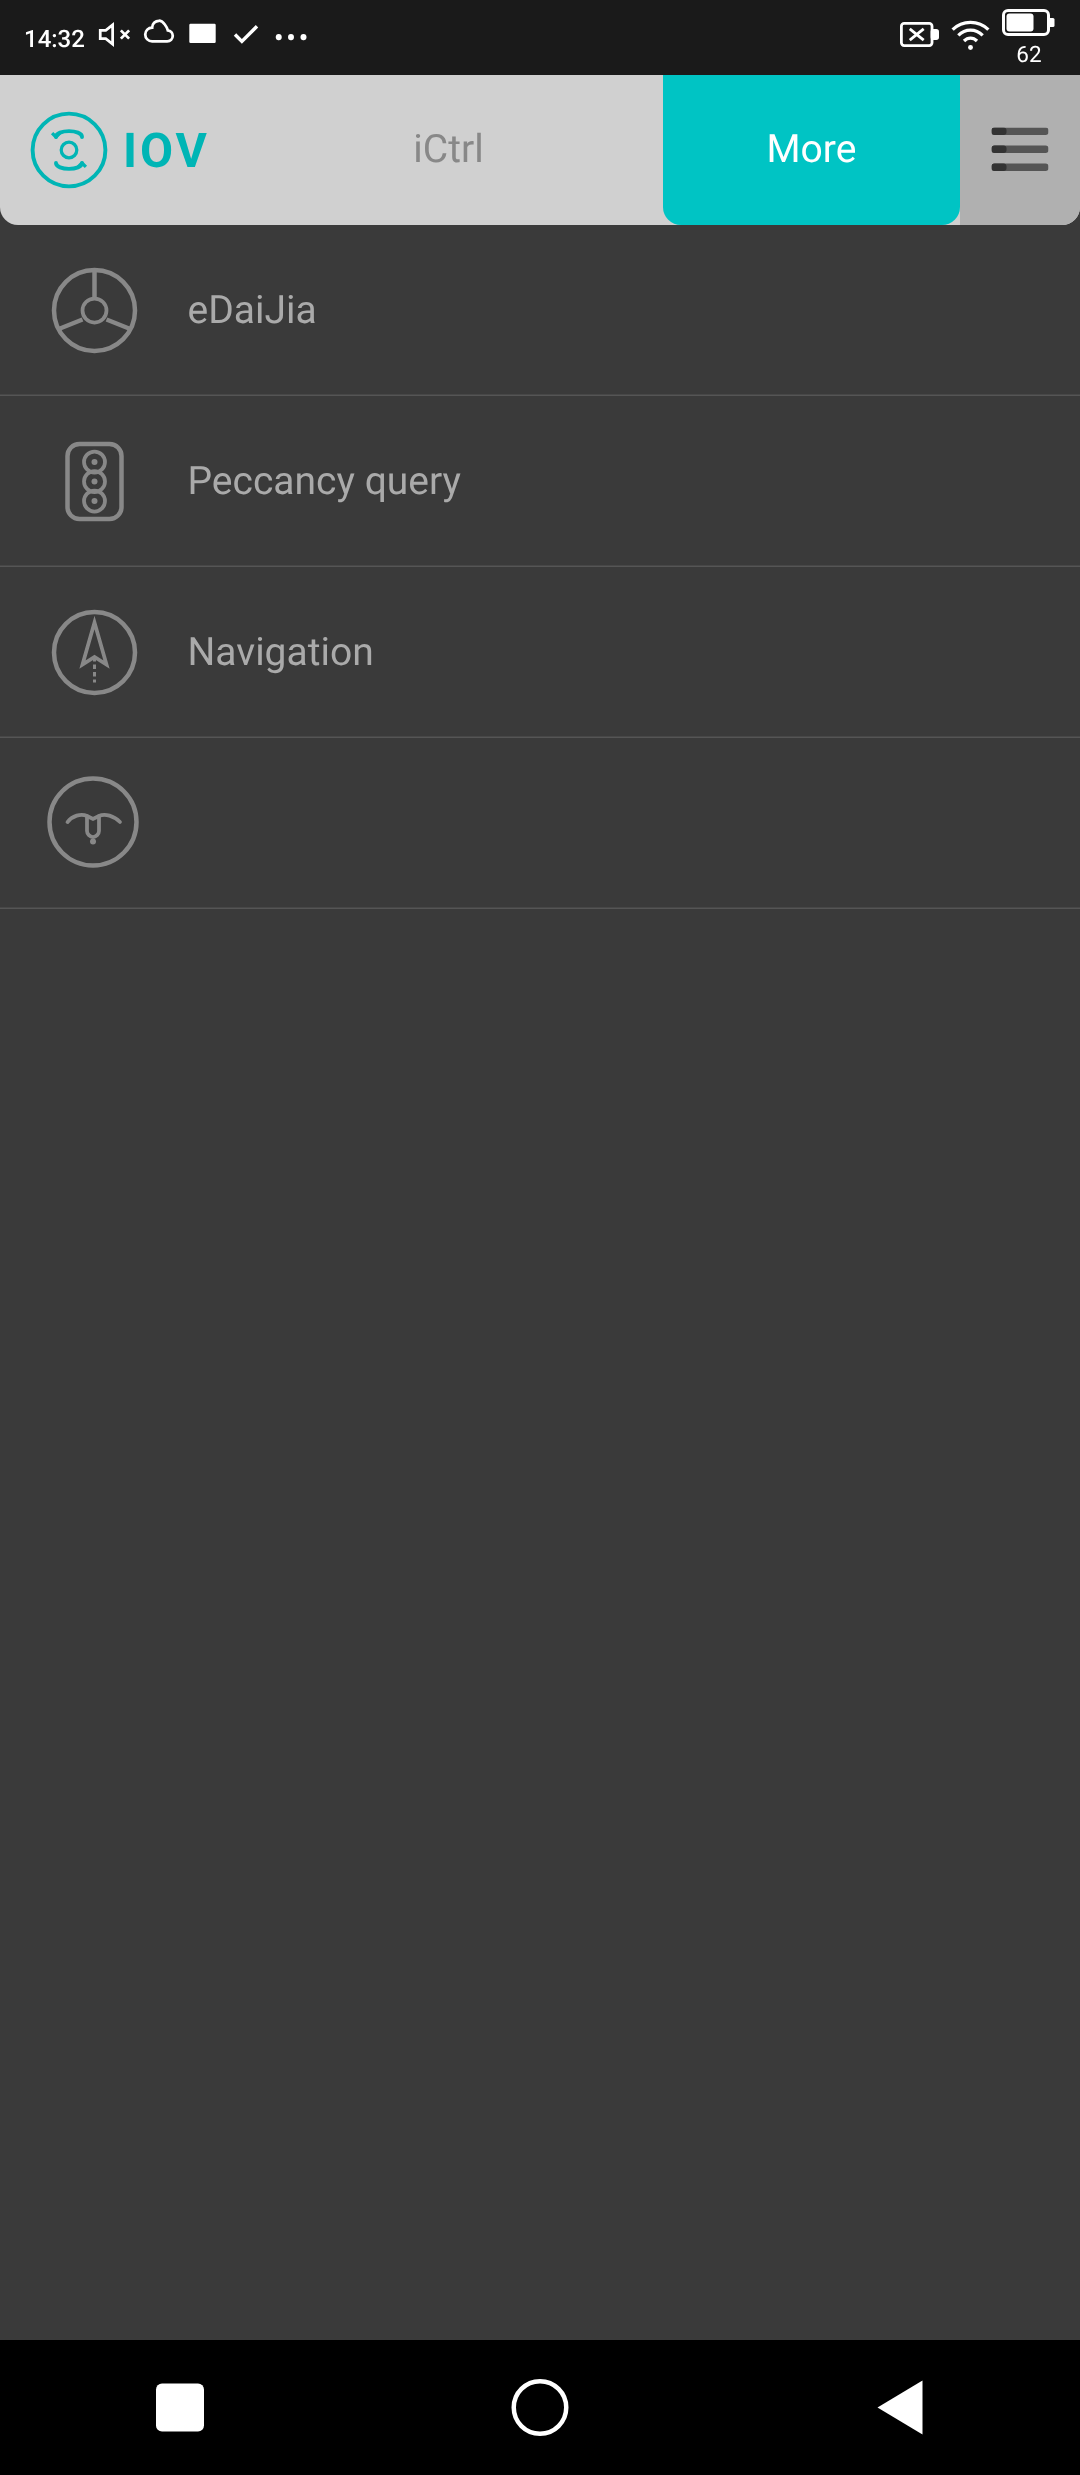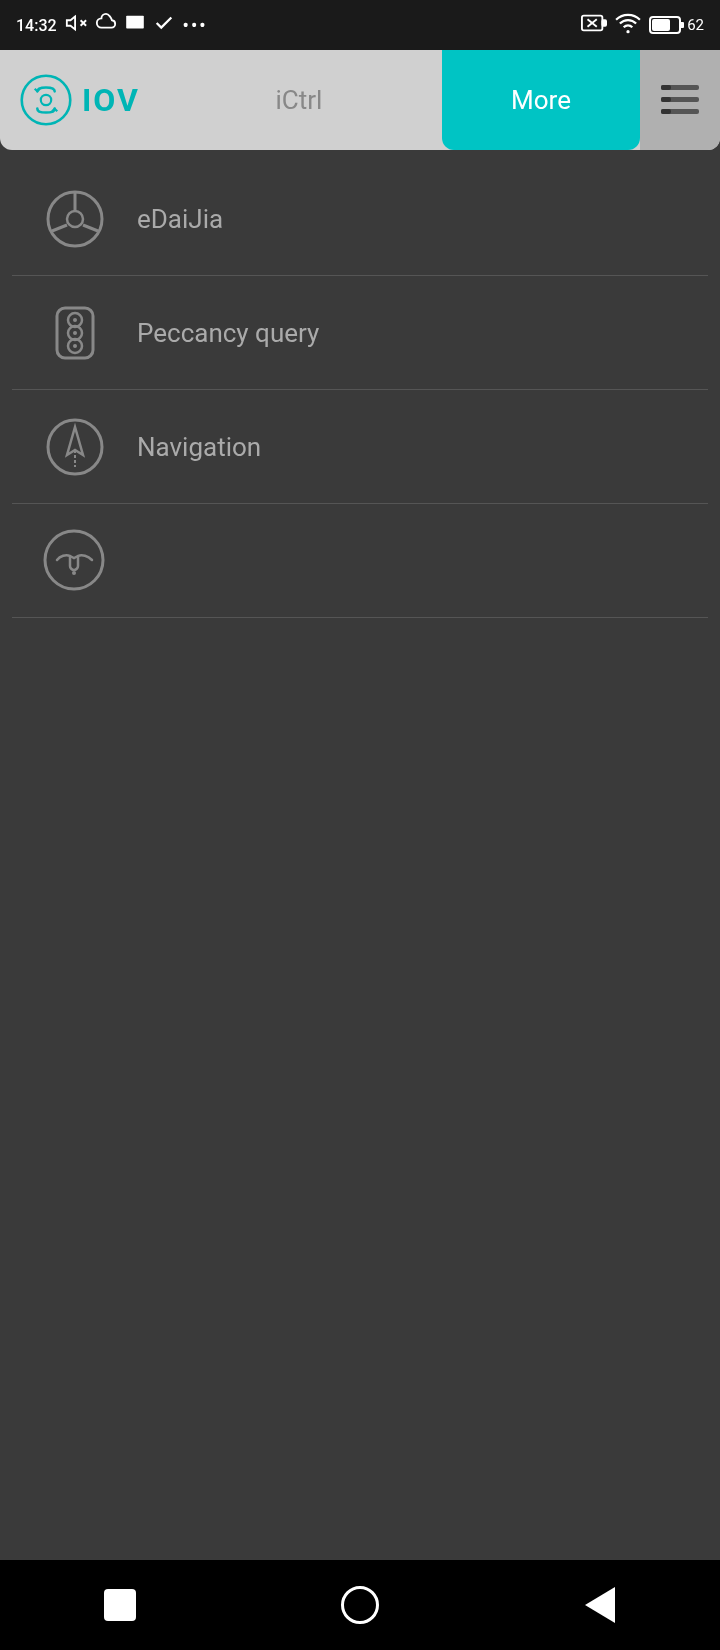--- a/index.html
+++ b/index.html
@@ -109,21 +109,21 @@
       background: #b0b0b0;
       border-radius: 0 0 12px 0;
       cursor: pointer;
     }
 
     
     .menu-list {
       flex: 1;
       display: flex;
       flex-direction: column;
-      padding: 12px;
+      padding: 0;
     }
 
     .menu-item {
       display: flex;
       align-items: center;
       padding: 24px 30px;
       border-bottom: 1px solid #555;
       cursor: pointer;
       gap: 30px;
     }
@@ -231,21 +231,21 @@
       </svg>
     </span>
     <span>
       <svg width="26" height="22" viewBox="0 0 24 20" fill="none">
         <path d="M1 7c3.0-3.0 7.0-4.5 11-4.5s8 1.5 11 4.5" stroke="white" stroke-width="2" fill="none"></path>
         <path d="M4.5 10.5C6.5 8.5 9.1 7.3 12 7.3s5.5 1.2 7.5 3.2" stroke="white" stroke-width="2" fill="none"></path>
         <path d="M8 14c1.1-1.1 2.6-1.8 4-1.8s2.9.7 4 1.8" stroke="white" stroke-width="2" fill="none"></path>
         <circle cx="12" cy="18" r="1.5" fill="white"></circle>
       </svg>
     </span>
-    <span style="display:flex;align-items:center;gap:2px;">
+    <span style="display:flex;align-items:center;gap:2px;flex-direction:column;">
       <svg width="36" height="20" viewBox="0 0 36 20" fill="none">
         <rect x="1" y="2" width="30" height="16" rx="3" stroke="white" stroke-width="2"></rect>
         <rect x="31" y="7" width="4" height="6" rx="1" fill="white"></rect>
         <rect x="3" y="4" width="18" height="12" rx="2" fill="white"></rect>
       </svg>
       <span style="color:white;font-size:15px;">62</span>
     </span>
   </div>
 </div>
 

